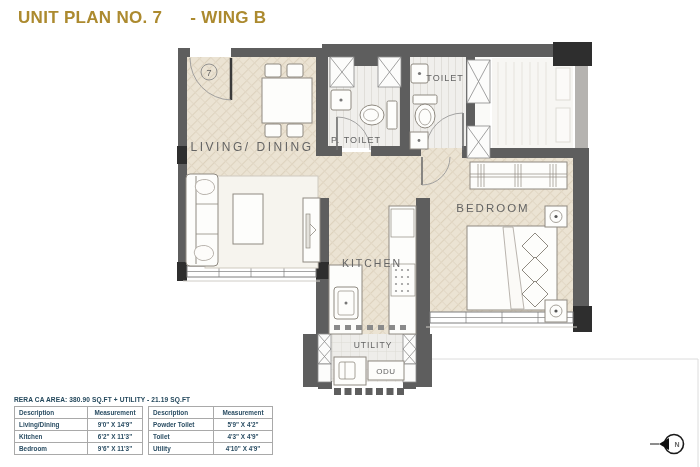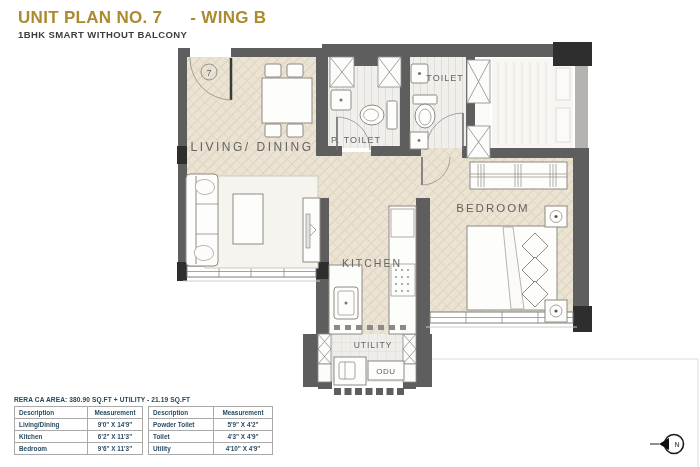--- a/index.html
+++ b/index.html
@@ -29,21 +29,20 @@
 
   text { font-family:"Liberation Sans", sans-serif; fill:#646464; }
 </style>
 </head>
 <body>
 
 <div class="header">
   <div class="title-line">
     <span>UNIT PLAN NO. 7</span><span class="title-wing">- WING B</span>
   </div>
-  <div class="subtitle">1BHK SMART WITHOUT BALCONY</div>
 </div>
 
 <svg class="plan-svg" viewBox="0 0 700 467">
   <defs>
     <pattern id="diagA" width="7" height="7" patternUnits="userSpaceOnUse" patternTransform="rotate(45)">
       <rect width="7" height="7" fill="#ebe3d3"></rect>
       <line x1="0.5" y1="0" x2="0.5" y2="7" stroke="#ddd2bd" stroke-width="1.1"></line>
     </pattern>
     <pattern id="diagB" width="9" height="9" patternUnits="userSpaceOnUse" patternTransform="rotate(-45)">
       <line x1="0.5" y1="0" x2="0.5" y2="9" stroke="#e2d8c6" stroke-width="1"></line>

